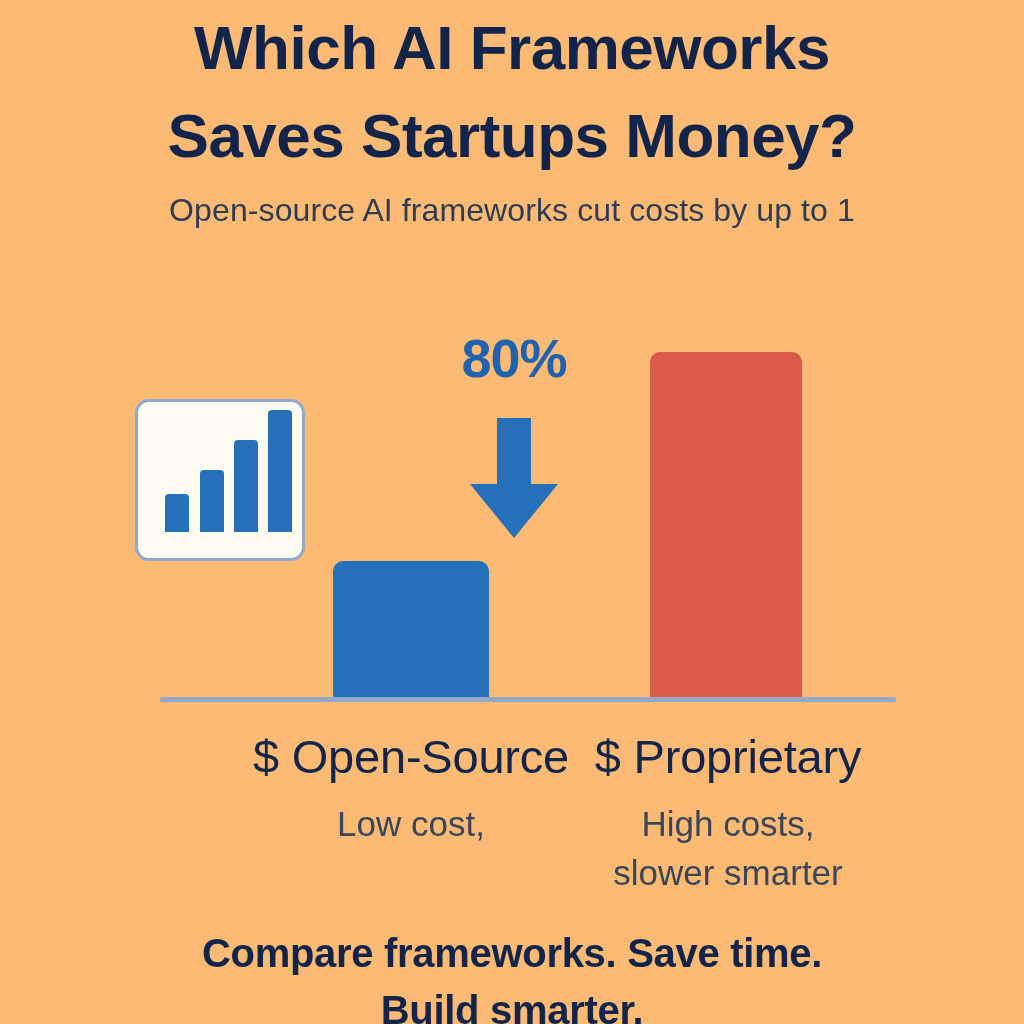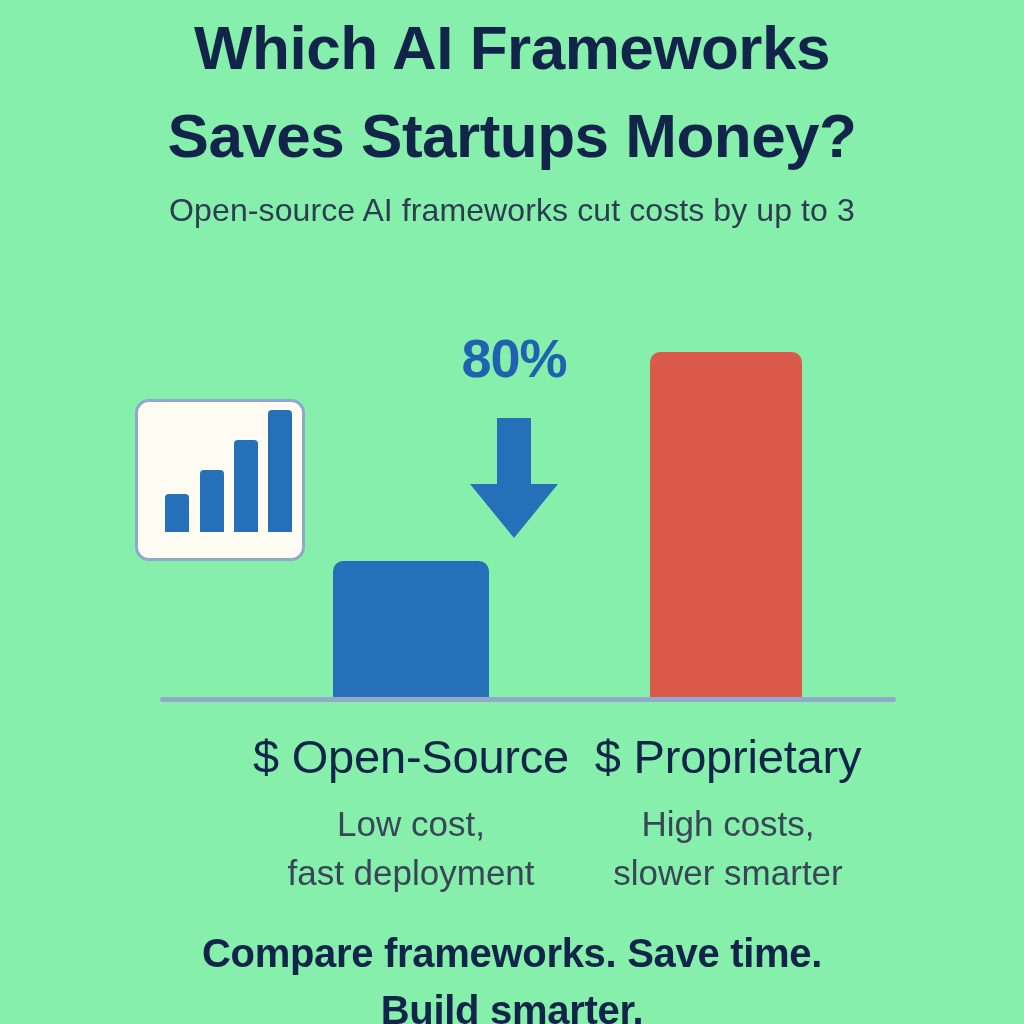--- a/index.html
+++ b/index.html
@@ -4,21 +4,21 @@
 <style>
   html, body {
     margin: 0;
     padding: 0;
     background: #ffffff;
   }
   #poster {
     position: relative;
     width: 1024px;
     height: 1024px;
-    background: #86efac;
+    background: #fdba74;
     overflow: hidden;
     font-family: "Liberation Sans", sans-serif;
     -webkit-font-smoothing: antialiased;
   }
 
   
   .headline {
     position: absolute;
     left: 0;
     top: 4px;
@@ -186,21 +186,21 @@
 <body>
 
 <div id="poster">
 
   <div class="headline">
     <span class="hl-line">Which AI Frameworks</span>
     <span class="hl-line">Saves Startups Money?</span>
   </div>
 
   <div class="subtitle">
-    <span class="sub-line">Open-source AI frameworks cut costs by up to 3</span>
+    <span class="sub-line">Open-source AI frameworks cut costs by up to 1</span>
   </div>
 
   <div class="chart-stage">
 
     <div class="icon-card">
       <div class="mini-bars">
         <div class="mini-bar mb1"></div>
         <div class="mini-bar mb2"></div>
         <div class="mini-bar mb3"></div>
         <div class="mini-bar mb4"></div>
@@ -215,21 +215,20 @@
 
     <div class="bar bar-open"></div>
     <div class="bar bar-prop"></div>
 
     <div class="axis-line"></div>
 
     <div class="caption caption-open">
       <div class="cap-title">$ Open-Source</div>
       <div class="cap-sub">
         <span class="cs-line">Low cost,</span>
-        <span class="cs-line">fast deployment</span>
       </div>
     </div>
 
     <div class="caption caption-prop">
       <div class="cap-title">$ Proprietary</div>
       <div class="cap-sub">
         <span class="cs-line">High costs,</span>
         <span class="cs-line">slower smarter</span>
       </div>
     </div>

